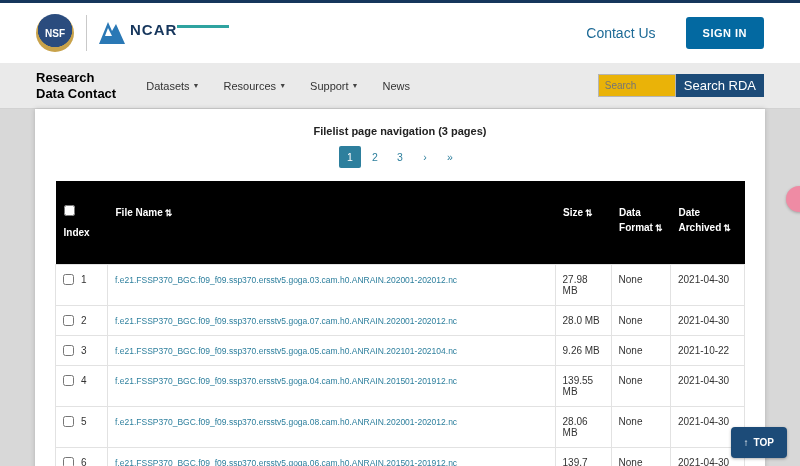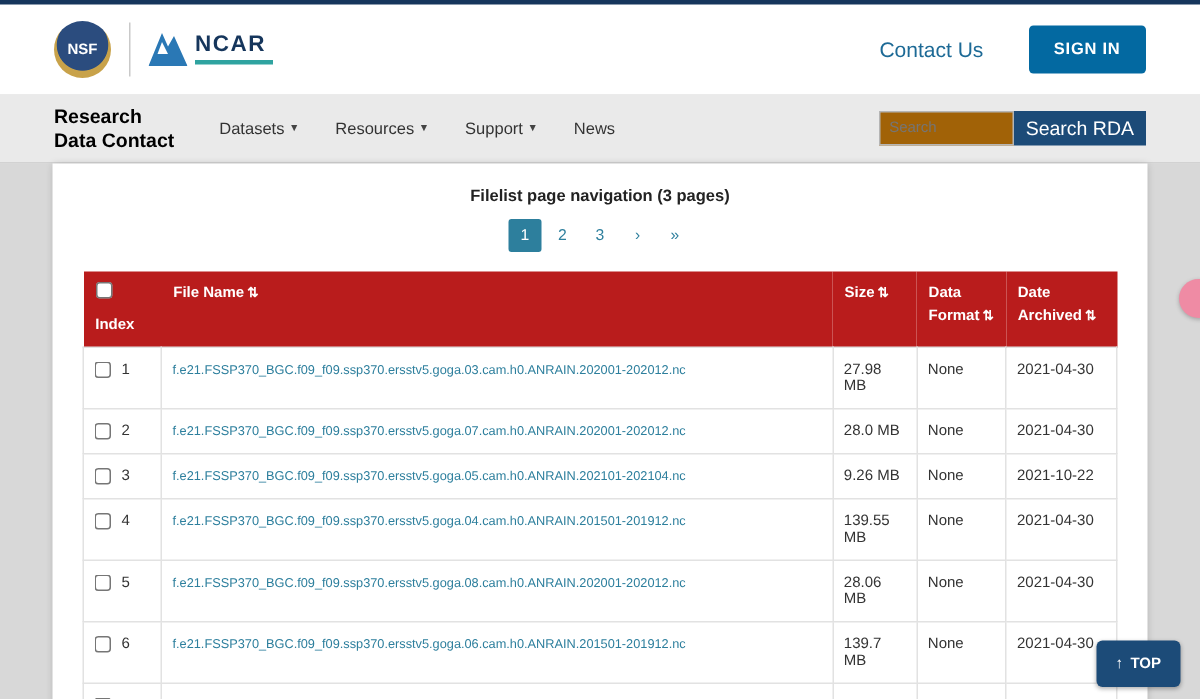--- a/index.html
+++ b/index.html
@@ -15,21 +15,21 @@
   }
   .nsf-logo {
     width:38px; height:38px; border-radius:50%;
     background: radial-gradient(circle at 50% 42%, #2b4c7e 0 58%, #c8a24a 60% 100%);
     color:#fff; display:flex; align-items:center; justify-content:center;
     font-size:10px; font-weight:bold; cursor:pointer; flex:0 0 auto;
   }
   .logo-divider { width:1px; height:36px; background:#c9c9c9; margin:0 12px; }
   .ncar-logo { display:flex; align-items:flex-start; gap:5px; cursor:pointer; }
   .ncar-flag { width:26px; height:22px; }
-  .ncar-text-wrap { display:flex; flex-direction:column; }
+  .ncar-text-wrap { display:flex; }
   .ncar-text { font-size:15px; font-weight:bold; color:#16365c; letter-spacing:1px; line-height:1; }
   .ncar-tagline { margin-top:3px; height:3px; width:52px; background:#2fa3a0; }
   .topbar-right { margin-left:auto; display:flex; align-items:center; }
   .contact-link { color:#1d6a96; font-size:14px; margin-right:30px; cursor:pointer; }
   .signin-btn {
     background:#0369a1; color:#fff; border:none; border-radius:3px;
     font-size:11px; font-weight:bold; letter-spacing:0.5px;
     padding:10px 17px; cursor:pointer; font-family:inherit;
   }
   
@@ -38,21 +38,21 @@
     padding:0 36px; border-bottom:1px solid #d2d2d2;
   }
   .brand { font-weight:bold; font-size:13px; line-height:1.2; color:#000000; margin-right:30px; }
   .nav-item {
     font-size:11px; color:#333; margin-right:24px; cursor:pointer;
     display:flex; align-items:center; gap:3px;
   }
   .caret { font-size:7px; color:#444; }
   .nav-search { margin-left:auto; display:flex; align-items:center; }
   .search-input {
-    width:90px; height:23px; border:1px solid #b5b5b5; background:#a16207;
+    width:78px; height:23px; border:1px solid #b5b5b5; background:#eab308;
     font-size:10px; padding:0 6px; font-family:inherit; outline:none;
   }
   .search-btn {
     height:23px; background:#1c4b78; color:#fff; border:none;
     font-size:13px; padding:0 8px; cursor:pointer; font-family:inherit;
   }
   
   .content { position:relative; height:354px; }
   .card {
     width:730px; margin:0 auto; background:#fff; min-height:400px;
@@ -62,22 +62,22 @@
   .pagination { display:flex; justify-content:center; gap:3px; margin-bottom:13px; }
   .page-btn {
     min-width:22px; height:22px; display:flex; align-items:center; justify-content:center;
     font-size:10.5px; color:#2d7f9d; background:#fff; border:none; border-radius:2px;
     cursor:pointer; font-family:inherit; padding:0 6px;
   }
   .page-btn.active { background:#2d7f9d; color:#fff; }
   
   table { width:100%; border-collapse:collapse; font-size:10px; }
   thead th {
-    background:#b91c1c; color:#fff; text-align:left; font-weight:bold;
-    padding:7px 8px; vertical-align:top; cursor:pointer; line-height:1.5;
+    background:#000000; color:#fff; text-align:left; font-weight:bold;
+    padding:24px 8px; vertical-align:top; cursor:pointer; line-height:1.5;
   }
   th.col-index { width:52px; }
   th.col-size { width:56px; }
   th.col-format { width:58px; }
   th.col-date { width:74px; }
   .sort-icon { font-size:9px; margin-left:2px; }
   tbody td { border:1px solid #e2e2e2; padding:9px 7px; vertical-align:top; color:#333; }
   .idx-wrap { display:flex; align-items:center; gap:7px; }
   input[type="checkbox"] { width:11px; height:11px; margin:0; cursor:pointer; }
   .hdr-index-label { display:block; margin-top:5px; }

